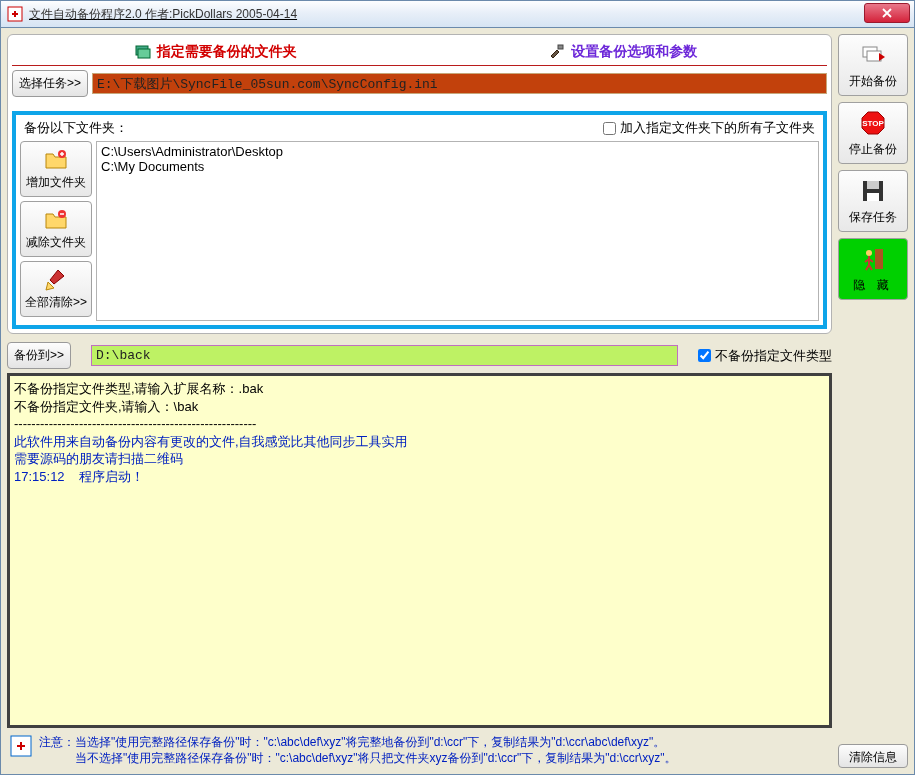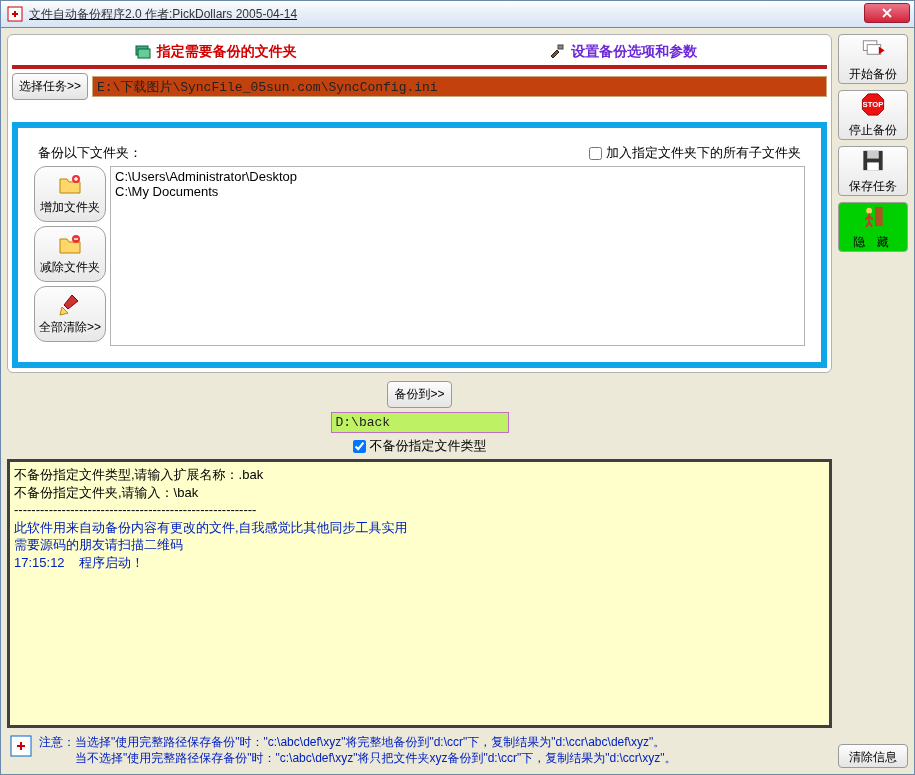--- a/index.html
+++ b/index.html
@@ -13,57 +13,57 @@
 .titlebar .close-btn svg { width: 10px; height: 10px; }
 
 
 .app { border: 1px solid #6b8aab; border-top: none; height: 747px; background: #ece9d8; padding: 6px; display: flex; gap: 6px; }
 
 .left-col { flex: 1; display: flex; flex-direction: column; gap: 4px; }
 .right-col { width: 70px; display: flex; flex-direction: column; gap: 6px; }
 
 
 .panel1 { border: 1px solid #b3b3b3; border-radius: 6px; background: #fff; padding: 4px; }
-.tabs-row { display: flex; border-bottom: 4px solid #b91c1c; }
+.tabs-row { display: flex; border-bottom: 1px solid #b91c1c; }
 .tab { flex: 1; text-align: center; font-size: 14px; font-weight: bold; padding: 4px 0; display: flex; align-items: center; justify-content: center; gap: 6px; cursor: pointer; }
 .tab.active { color: #d20000; }
 .tab.inactive { color: #6d28d9; }
 .tab svg { width: 16px; height: 16px; }
 
 
 .row-a { display: flex; align-items: center; gap: 4px; margin-top: 4px; }
 .small-btn { background: linear-gradient(#fdfdfd, #e4e4e4); border: 1px solid #9a9a9a; border-radius: 4px; font-size: 12px; padding: 4px 6px; display: flex; cursor: pointer; }
 .path-input { flex: 1; border: 1px solid #c7a77a; background: #c2410c; font-family: "Courier New", monospace; font-size: 13px; padding: 2px 4px; color: #222; }
 
 
-.groupbox { border: 6px solid #0ea5e9; margin-top: 22px; padding: 16px; }
+.groupbox { border: 4px solid #0ea5e9; margin-top: 14px; padding: 4px; }
 .gb-header { display: flex; justify-content: space-between; align-items: center; padding: 0 4px 4px; font-size: 13px; }
 .gb-header label { display: flex; align-items: center; gap: 4px; }
 .gb-content { display: flex; gap: 4px; }
 .gb-sidebar { width: 72px; display: flex; flex-direction: column; gap: 4px; }
-.icon-btn { background: linear-gradient(#fdfdfd, #e8e8e8); border: 1px solid #a0a0a0; border-radius: 12px; height: 56px; display: flex; flex-direction: column; align-items: center; justify-content: center; font-size: 12px; cursor: pointer; gap: 2px; }
+.icon-btn { background: linear-gradient(#fdfdfd, #e8e8e8); border: 1px solid #a0a0a0; border-radius: 4px; height: 56px; display: flex; flex-direction: column; align-items: center; justify-content: center; font-size: 12px; cursor: pointer; gap: 2px; }
 .icon-btn svg { width: 24px; height: 24px; }
 .folder-list { flex: 1; border: 1px solid #b3b3b3; background: #fff; font-family: "Courier New", monospace; font-size: 13px; padding: 2px 4px; min-height: 180px; }
 .folder-list div { white-space: nowrap; }
 
 
-.row-b { display: flex; align-items: center; gap: 4px; margin-top: 4px; flex-direction: column; }
+.row-b { display: flex; align-items: center; gap: 20px; margin-top: 4px; }
 .dest-input { flex: 1; border: 1px solid #c070c0; background: #bef264; font-family: "Courier New", monospace; font-size: 13px; padding: 2px 4px; color: #222; }
 .cb-label { font-size: 13px; display: flex; align-items: center; gap: 4px; }
 
 
 .log-area { flex: 1; background: #feffcb; border: 3px solid #404040; font-family: SimSun, monospace; font-size: 13px; padding: 4px; line-height: 1.35; color: #000; overflow: auto; white-space: pre-wrap; }
 .log-area .blue { color: #0020c0; }
 
 
 .note-bar { display: flex; gap: 6px; align-items: flex-start; font-size: 12px; color: #0020c0; line-height: 1.35; padding: 2px; background: #ece9d8; }
 .note-bar .note-icon { width: 24px; height: 24px; flex-shrink: 0; }
 
 
-.side-btn { background: linear-gradient(#fdfdfd, #e8e8e8); border: 1px solid #a0a0a0; border-radius: 4px; height: 50px; display: flex; flex-direction: column; align-items: center; justify-content: center; font-size: 12px; cursor: pointer; gap: 4px; }
+.side-btn { background: linear-gradient(#fdfdfd, #e8e8e8); border: 1px solid #a0a0a0; border-radius: 4px; height: 62px; display: flex; flex-direction: column; align-items: center; justify-content: center; font-size: 12px; cursor: pointer; gap: 4px; }
 .side-btn svg { width: 28px; height: 28px; }
 .side-btn.green { background: #00d000; }
 .side-btn.green span { letter-spacing: 4px; text-align: right; }
 
 input[type=checkbox] { width: 13px; height: 13px; }
 </style>
 </head>
 <body>
 
 <div class="titlebar">

